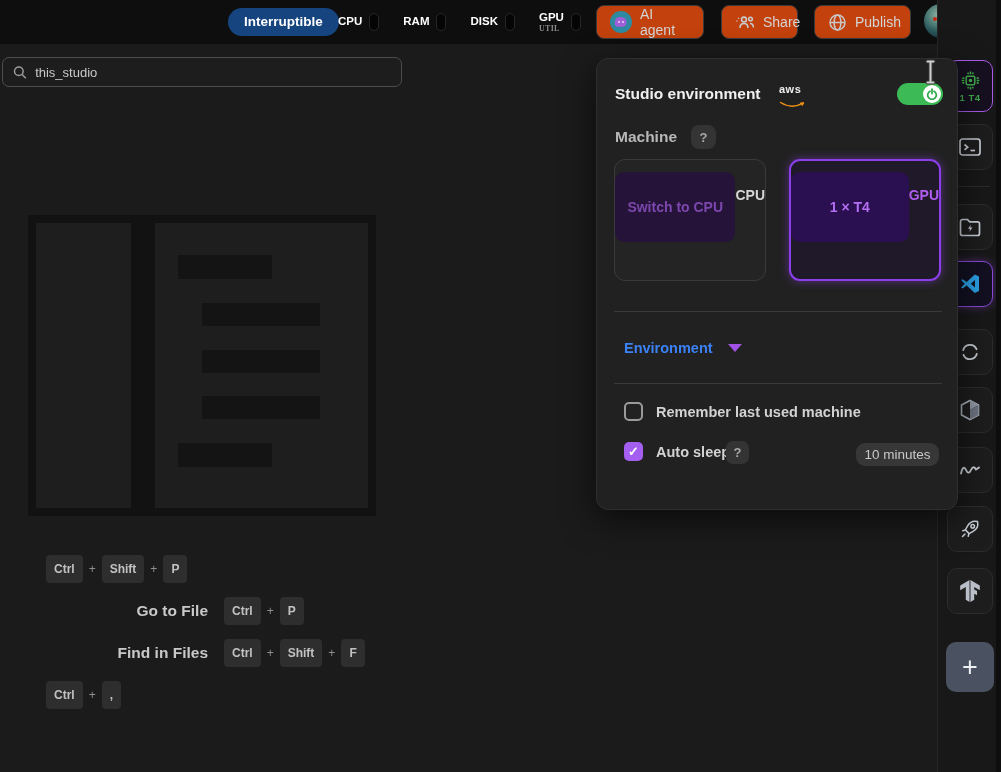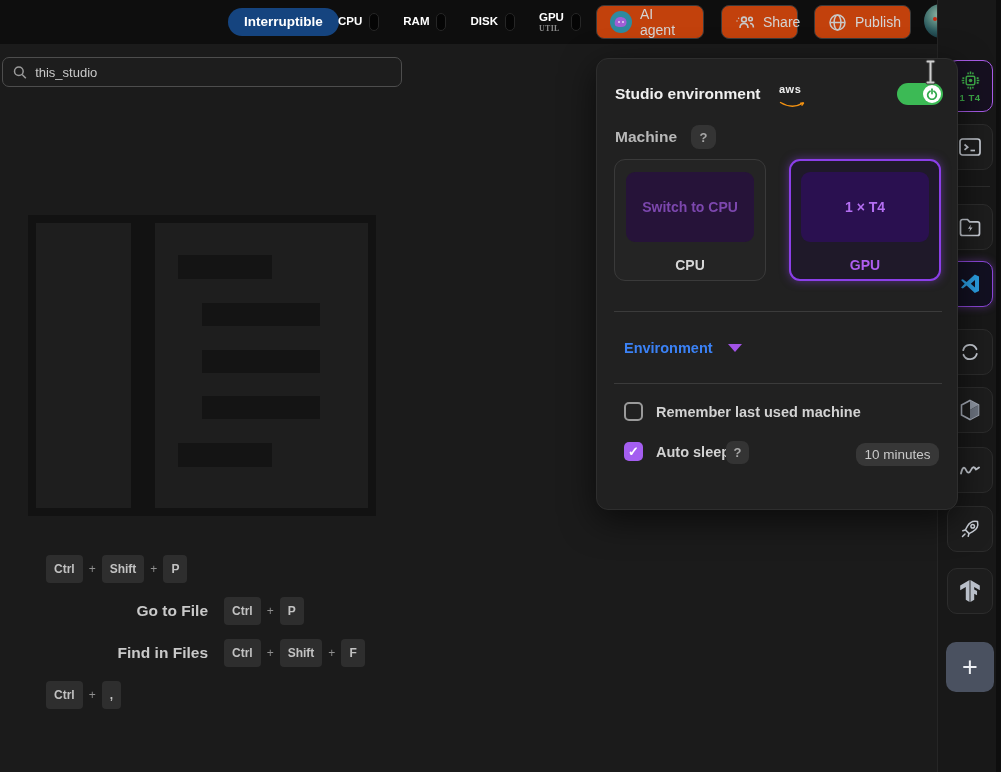--- a/index.html
+++ b/index.html
@@ -81,21 +81,21 @@
   .p-aws .aws-txt { color:#eee; font-size:11px; font-weight:700; letter-spacing:.5px; display:block; line-height:1; }
   .p-toggle { position:absolute; left:300px; top:24px; width:46px; height:22px; border-radius:11px; background:#3cba55; cursor:pointer; }
   .p-toggle .knob { position:absolute; right:2px; top:2px; width:18px; height:18px; border-radius:50%; background:#fff;
     display:flex; align-items:center; justify-content:center; }
   .p-machine { position:absolute; left:18px; top:69px; color:#b8b8b8; font-size:15.5px; font-weight:600; }
   .help-badge { position:absolute; width:25px; height:24px; background:#343434; border-radius:8px; color:#a8a8a8;
     font-size:13px; font-weight:600; display:flex; align-items:center; justify-content:center; cursor:pointer; }
   .hb-machine { left:94px; top:66px; }
   .hb-sleep { left:129px; top:382px; width:23px; height:23px; border-radius:7px; }
   .card { position:absolute; top:100px; width:152px; height:122px; border:1px solid #3a3a3a; border-radius:11px;
-    background:#242424; display:flex; flex-direction:column; align-items:center; padding-top:12px; cursor:pointer; }
+    background:#242424; display:flex; flex-direction:row; align-items:flex-start; padding-top:12px; cursor:pointer; }
   .card-cpu { left:17px; }
   .card-gpu { left:192px; border:2px solid #8b3fe8; background:#1f1929; box-shadow:0 0 10px rgba(139,63,232,.5); padding-top:11px; }
   .card-inner { width:128px; height:70px; border-radius:9px; display:flex; align-items:center; justify-content:center;
     font-size:14px; font-weight:600; }
   .card-cpu .card-inner { background:#261339; color:#7c47ae; }
   .card-gpu .card-inner { background:#2a1050; color:#b46ef2; font-weight:700; }
   .card-label { margin-top:15px; font-size:14px; font-weight:700; }
   .card-cpu .card-label { color:#d6d6d6; }
   .card-gpu .card-label { color:#b05ef0; }
   .p-div { position:absolute; left:17px; width:328px; height:1px; background:#3b3b3b; }

